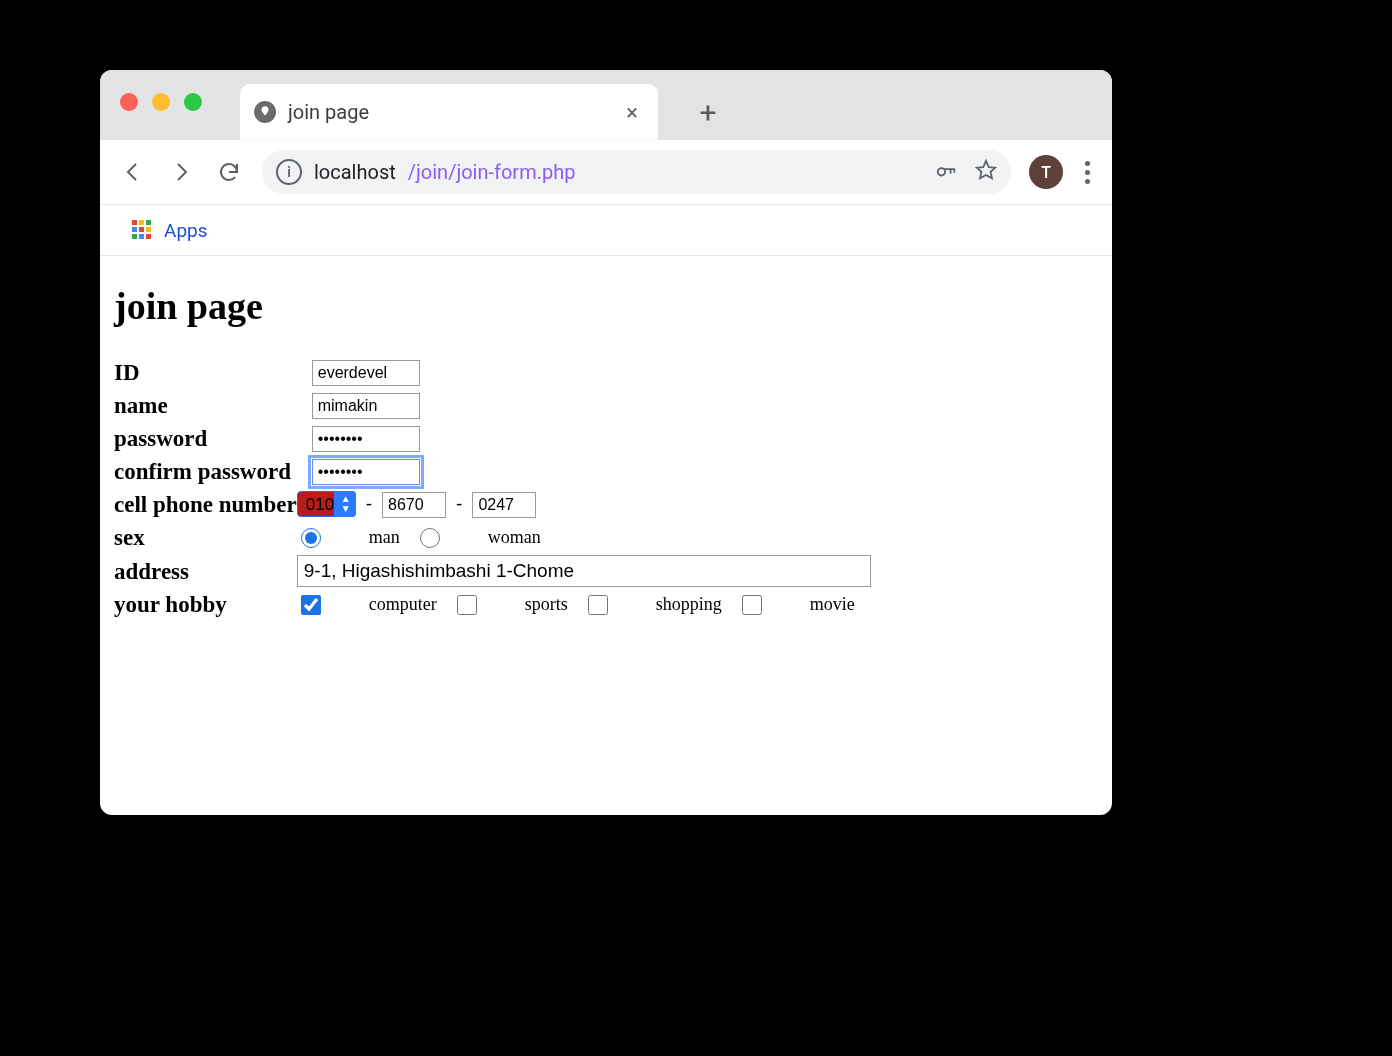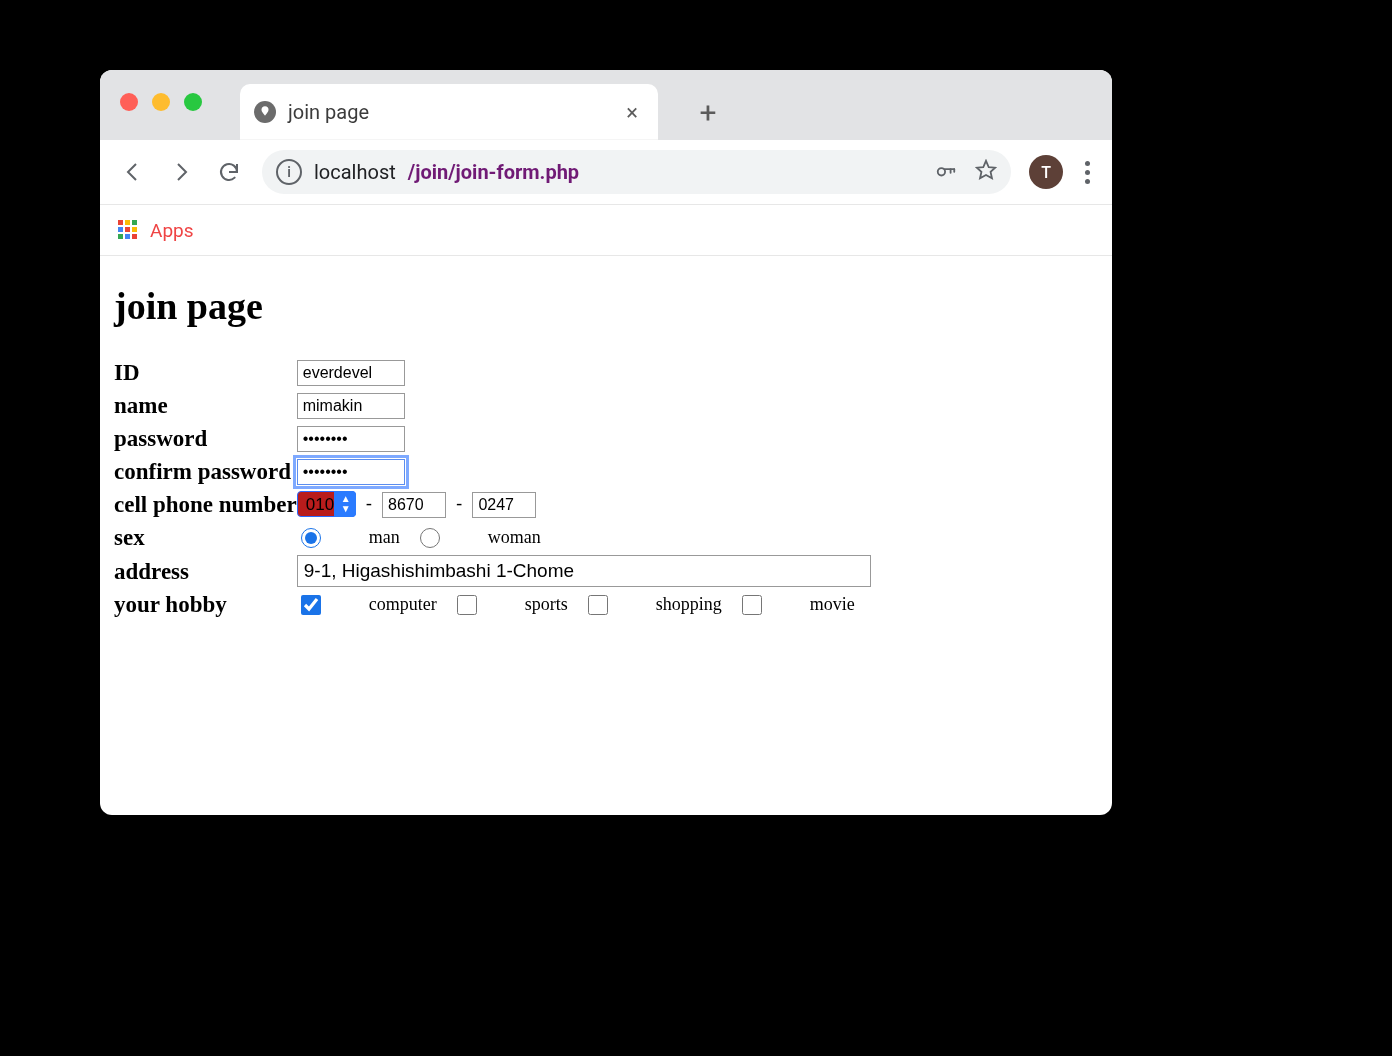--- a/index.html
+++ b/index.html
@@ -89,34 +89,34 @@
     gap:12px;
     color:#202124;
     font-size:20px;
   }
   .info-i{
     width:22px;height:22px;border:2px solid #5f6368;border-radius:50%;
     display:flex;align-items:center;justify-content:center;
     font-size:14px;color:#5f6368;font-weight:600;
   }
   .omni .host{color:#202124;}
-  .omni .path{color:#701a75;font-weight:bold;}
+  .omni .path{color:#8b5cf6;}
   .omni-right{margin-left:auto;display:flex;align-items:center;gap:18px;}
   .star svg,.key svg{width:22px;height:22px;stroke:#5f6368;fill:none;stroke-width:2;}
   .avatar{
     width:34px;height:34px;border-radius:50%;background:#5d4037;color:#fff;
     display:flex;align-items:center;justify-content:center;font-size:16px;font-weight:500;
   }
   .kebab{display:flex;flex-direction:column;gap:4px;padding:0 4px;cursor:pointer;}
   .kebab span{width:5px;height:5px;background:#5f6368;border-radius:50%;}
   
   .bm-bar{
     height:50px;border-bottom:1px solid #e7e7e7;
-    display:flex;align-items:center;padding:0 18px;gap:12px;
-    font-size:19px;color:#ef4444;
+    display:flex;align-items:center;padding:0 32px;gap:12px;
+    font-size:19px;color:#1d4ed8;
   }
   .apps-ico{
     width:20px;height:20px;position:relative;
   }
   .apps-ico span{position:absolute;width:5px;height:5px;}
   .a1{background:#ea4335;left:0;top:0}
   .a2{background:#fbbc05;left:7px;top:0}
   .a3{background:#34a853;left:14px;top:0}
   .a4{background:#4285f4;left:0;top:7px}
   .a5{background:#ea4335;left:7px;top:7px}
@@ -141,21 +141,21 @@
   table.form td.lab{
     font-weight:700;font-size:23px;min-width:180px;line-height:1.35;
   }
   .inp{
     font-family:Arial,Helvetica,sans-serif;
     font-size:16px;
     border:1px solid #999;
     padding:3px 5px;
     background:#fff;
   }
-  .inp.w1{width:96px;}
+  .inp.w1{width:96px;margin-left:15px;}
   .inp.focus{
     outline:3px solid #7ea9ff;
     outline-offset:1px;
     border-color:#5b8def;
   }
   select.sel{
     font-size:17px;height:26px;
     border:1px solid #2a69ff;
     border-radius:4px;
     background:#b91c1c;

